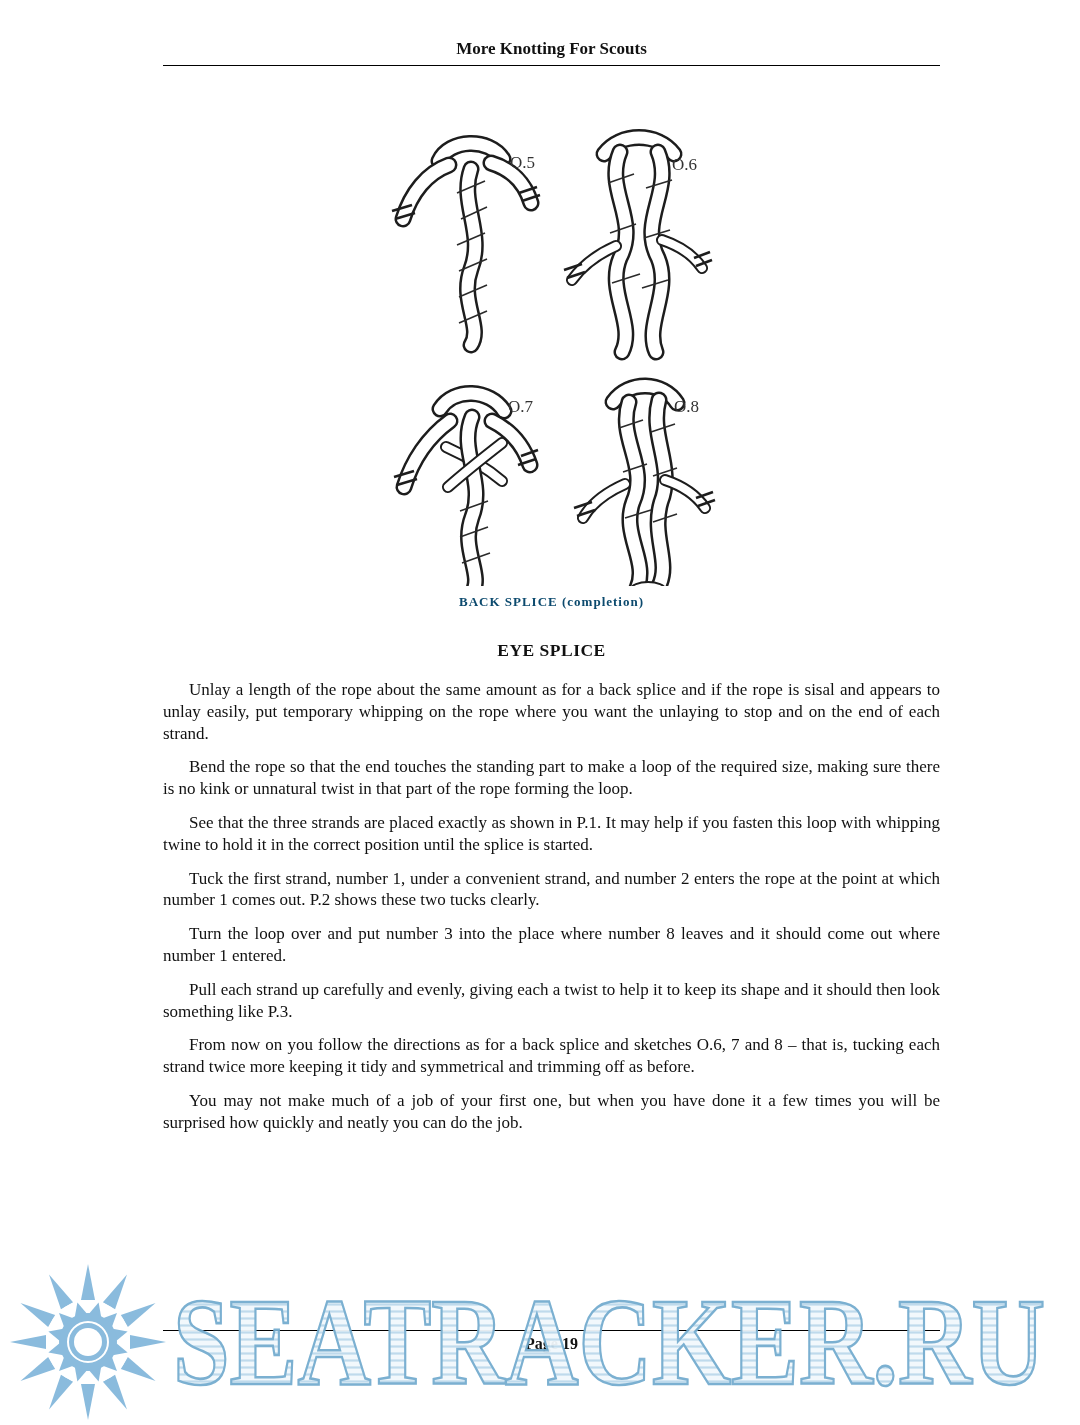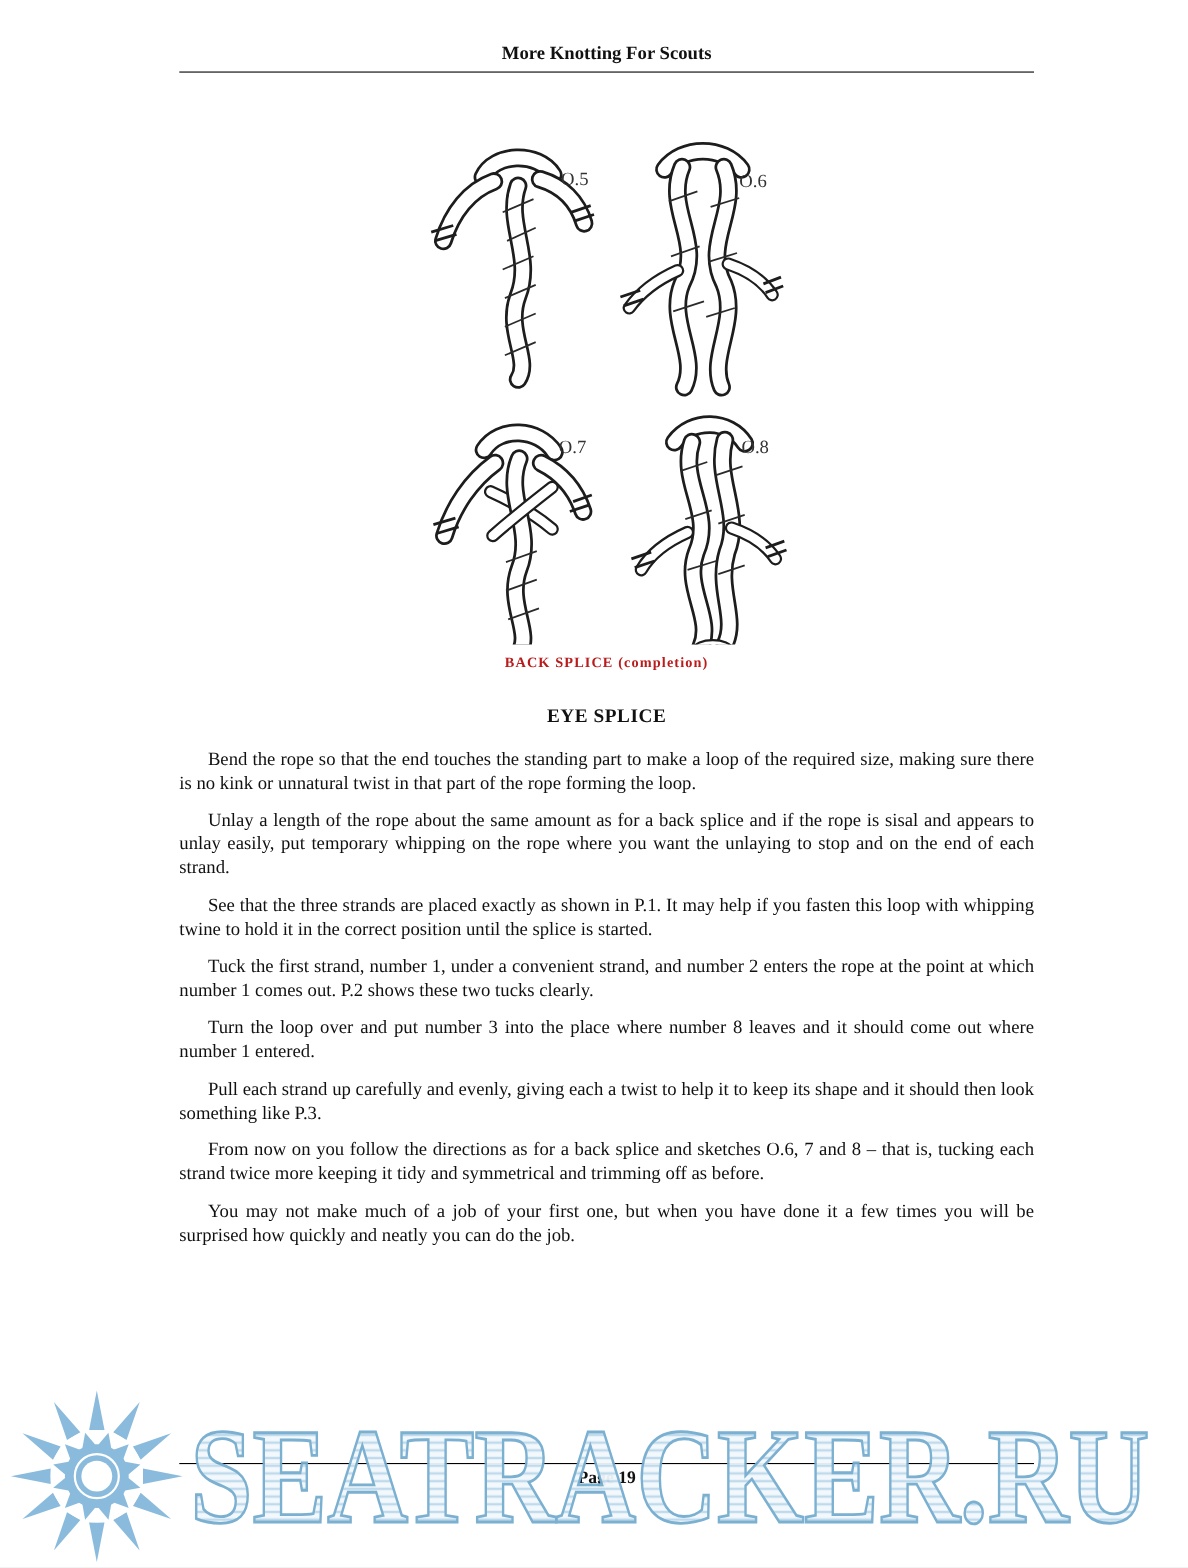--- a/index.html
+++ b/index.html
@@ -28,21 +28,21 @@
     border:none;border-top:1.6px solid #000;
     margin:6px 0 0 0;
   }
   .figure-block{margin-top:50px;text-align:center;}
   .figure-svg{display:block;margin:0 auto;}
   .figure-caption{
     margin-top:8px;
     font-size:13px;
     font-weight:bold;
     letter-spacing:1px;
-    color:#b91c1c;
+    color:#0c4a6e;
   }
   .section-heading{
     margin:30px 0 18px 0;
     text-align:center;
     font-size:17.5px;
     font-weight:bold;
     letter-spacing:.5px;
   }
   .body-text p{
     margin:0 0 12px 0;
@@ -192,22 +192,22 @@
         <text class="fig-label" x="136" y="296">O.7</text>
         <text class="fig-label" x="302" y="296">O.8</text>
       </svg>
 
       <div class="figure-caption">BACK SPLICE (completion)</div>
     </div>
 
     <div class="section-heading">EYE SPLICE</div>
 
     <div class="body-text">
+      <p>Unlay a length of the rope about the same amount as for a back splice and if the rope is sisal and appears to unlay easily, put temporary whipping on the rope where you want the unlaying to stop and on the end of each strand.</p>
       <p>Bend the rope so that the end touches the standing part to make a loop of the required size, making sure there is no kink or unnatural twist in that part of the rope forming the loop.</p>
-      <p>Unlay a length of the rope about the same amount as for a back splice and if the rope is sisal and appears to unlay easily, put temporary whipping on the rope where you want the unlaying to stop and on the end of each strand.</p>
       <p>See that the three strands are placed exactly as shown in P.1. It may help if you fasten this loop with whipping twine to hold it in the correct position until the splice is started.</p>
       <p>Tuck the first strand, number 1, under a convenient strand, and number 2 enters the rope at the point at which number 1 comes out. P.2 shows these two tucks clearly.</p>
       <p>Turn the loop over and put number 3 into the place where number 8 leaves and it should come out where number 1 entered.</p>
       <p>Pull each strand up carefully and evenly, giving each a twist to help it to keep its shape and it should then look something like P.3.</p>
       <p>From now on you follow the directions as for a back splice and sketches O.6, 7 and 8 – that is, tucking each strand twice more keeping it tidy and symmetrical and trimming off as before.</p>
       <p>You may not make much of a job of your first one, but when you have done it a few times you will be surprised how quickly and neatly you can do the job.</p>
     </div>
 
   </div>
 

